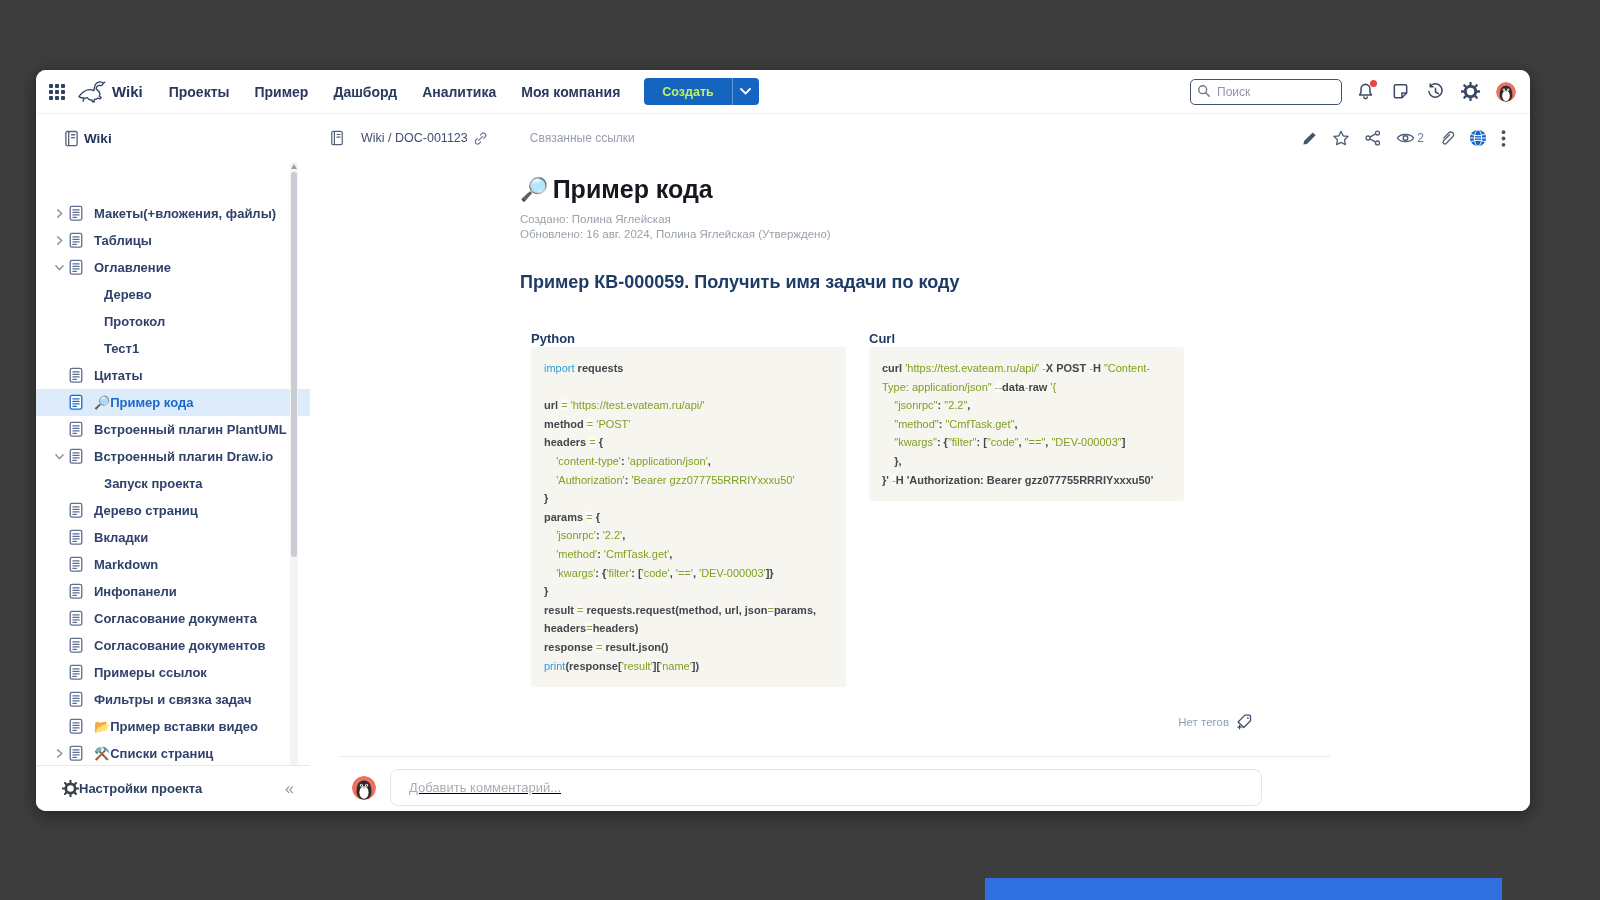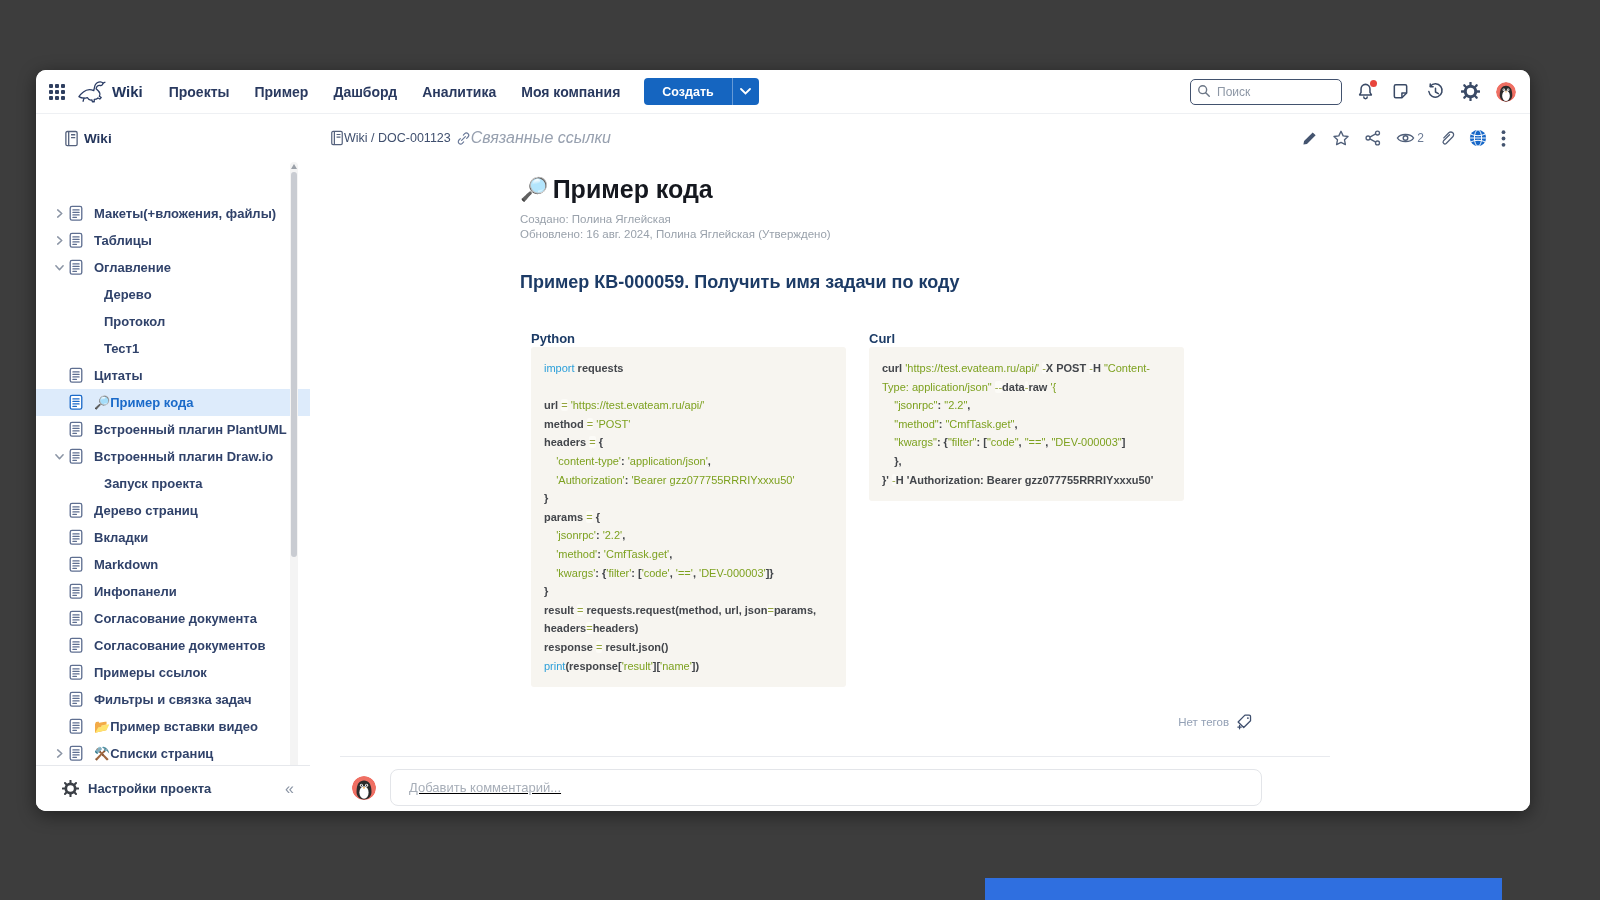--- a/index.html
+++ b/index.html
@@ -11,21 +11,21 @@
 
   
   .topbar { position:absolute; left:0; top:0; right:0; height:44px; display:flex; align-items:center;
     padding:0 14px 0 12px; border-bottom:1px solid #eef0f3; background:#fff; }
   .grid-icon { width:18px; height:18px; margin-right:10px; cursor:pointer; flex:none; }
   .logo { width:30px; height:26px; margin-right:6px; flex:none; }
   .product-name { font-size:15px; font-weight:bold; color:#22355c; margin-right:26px; }
   .nav { display:flex; gap:25px; align-items:center; }
   .nav-item { font-size:14px; font-weight:bold; color:#29395f; cursor:pointer; white-space:nowrap; }
   .create-split { display:flex; margin-left:24px; height:27px; border-radius:4px; overflow:hidden; cursor:pointer; flex:none; }
-  .create-main { background:#1565c0; color:#ffffff; font-size:12.5px; font-weight:bold; display:flex; align-items:center; padding:0 18px; }
+  .create-main { background:#1565c0; color:#bef264; font-size:12.5px; font-weight:bold; display:flex; align-items:center; padding:0 18px; }
   .create-caret { background:#1565c0; width:27px; display:flex; align-items:center; justify-content:center; border-left:1px solid rgba(255,255,255,.35); }
   .topbar-spacer { flex:1; }
   .search-wrap { position:relative; width:152px; height:26px; margin-right:14px; flex:none; }
   .search-wrap input { width:100%; height:100%; border:1px solid #42526e; border-radius:5px; font-size:12px;
     padding:0 8px 0 26px; color:#2e3a52; outline:none; font-family:inherit; }
   .search-wrap input::placeholder { color:#8d97a5; }
   .search-glyph { position:absolute; left:7px; top:5px; }
   .tb-icons { display:flex; align-items:center; gap:15px; flex:none; }
   .tb-icon { width:20px; height:20px; position:relative; cursor:pointer; }
   .bell-dot { position:absolute; right:-1px; top:-2px; width:7px; height:7px; background:#e8453c; border-radius:50%; }
@@ -43,29 +43,29 @@
   .chev { width:18px; height:16px; display:flex; align-items:center; justify-content:center; flex:none; }
   .doc-ic { width:26px; height:18px; display:flex; align-items:center; flex:none; }
   .tree-label { font-size:13px; font-weight:bold; color:#30426a; white-space:nowrap; }
   .sb-scroll-track { position:absolute; left:254px; top:48px; width:8px; height:638px; background:#f4f4f4; border-radius:4px; }
   .sb-scroll-thumb { position:absolute; left:1px; top:10px; width:6px; height:385px; background:#c9ccd2; border-radius:3px; }
   .sb-arrow { position:absolute; left:1px; width:0; height:0; border-left:3px solid transparent; border-right:3px solid transparent; }
   .sb-arrow.up { top:2px; border-bottom:5px solid #9aa0a8; }
   .sb-arrow.down { bottom:2px; border-top:5px solid #9aa0a8; }
   .sb-footer { position:absolute; left:0; right:0; bottom:0; height:46px; border-top:1px solid #e6e8ec; background:#fff;
     display:flex; align-items:center; padding:0 16px 0 26px; z-index:3; }
-  .sb-footer-label { font-size:13px; font-weight:bold; color:#2e4165; margin-left:9px;text-align:right; }
+  .sb-footer-label { font-size:13px; font-weight:bold; color:#2e4165; margin-left:0;text-align:right; }
   .sb-collapse { margin-left:auto; color:#8b95a5; font-size:16px; cursor:pointer; }
 
   
   .content { position:absolute; left:274px; top:44px; right:0; bottom:0; background:#fff; overflow:hidden; }
   .crumb-row { display:flex; align-items:center; padding:15px 24px 6px 20px; }
-  .crumb-path { font-size:12.5px; color:#3f4f6e; margin-left:0; white-space:nowrap; cursor:pointer; }
+  .crumb-path { font-size:12.5px; color:#3f4f6e; margin-left:17px; white-space:nowrap; cursor:pointer; }
   .crumb-link-ic { margin-left:5px; cursor:pointer; }
-  .crumb-related { font-size:16px; color:#97a0af; cursor:pointer;font-style:italic; }
+  .crumb-related { font-size:12px; color:#97a0af; margin-left:42px; cursor:pointer; }
   .doc-toolbar { margin-left:auto; display:flex; align-items:center; gap:14px; }
   .doc-toolbar .ic { cursor:pointer; display:flex; align-items:center; }
   .views-n { font-size:12px; color:#6b7a94; margin-left:2px; }
 
   .article { margin:22px 0 0 210px; width:810px; }
   .doc-title { font-size:25px; font-weight:bold; color:#15181f; display:flex; align-items:center; gap:4px; }
   .doc-title .emoji { font-size:23px; }
   .doc-meta { margin-top:8px; font-size:11.5px; color:#99a1ab; line-height:15px; }
   .doc-h2 { margin-top:30px; font-size:18px; font-weight:bold; color:#1c3b66; }
 

